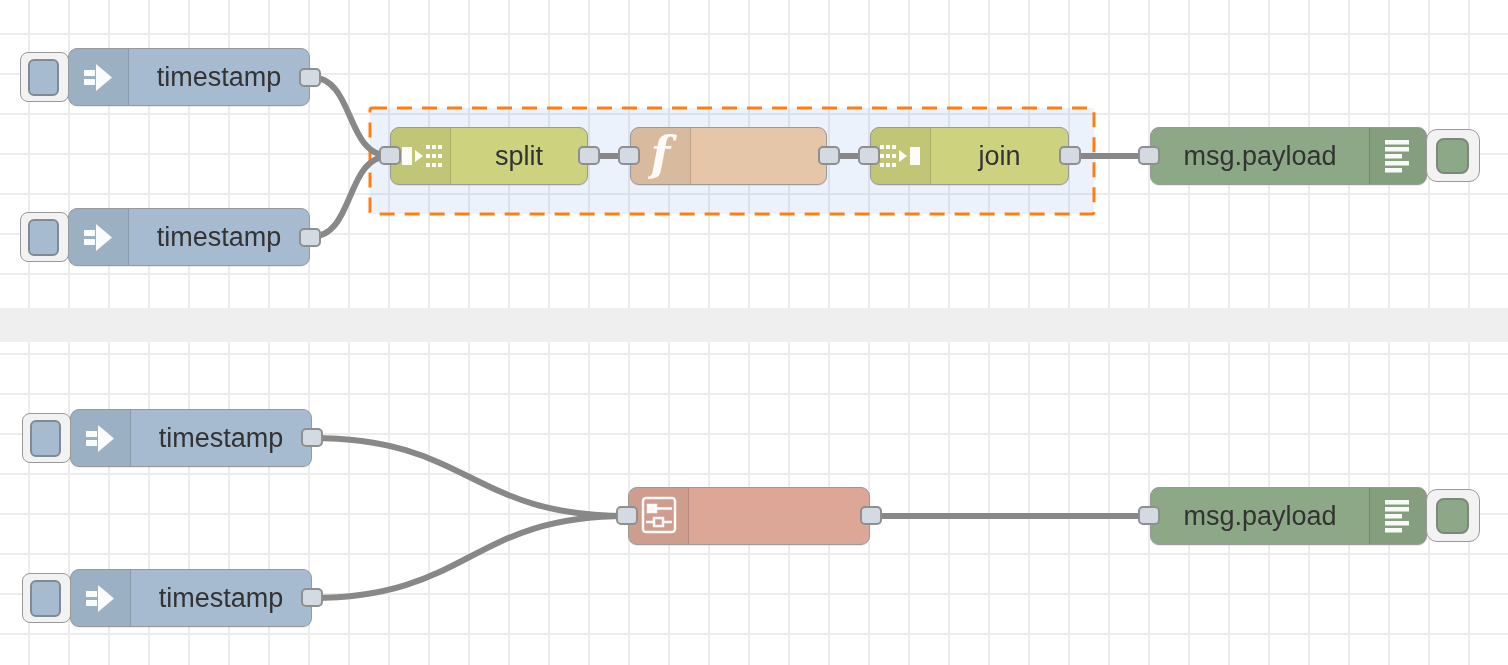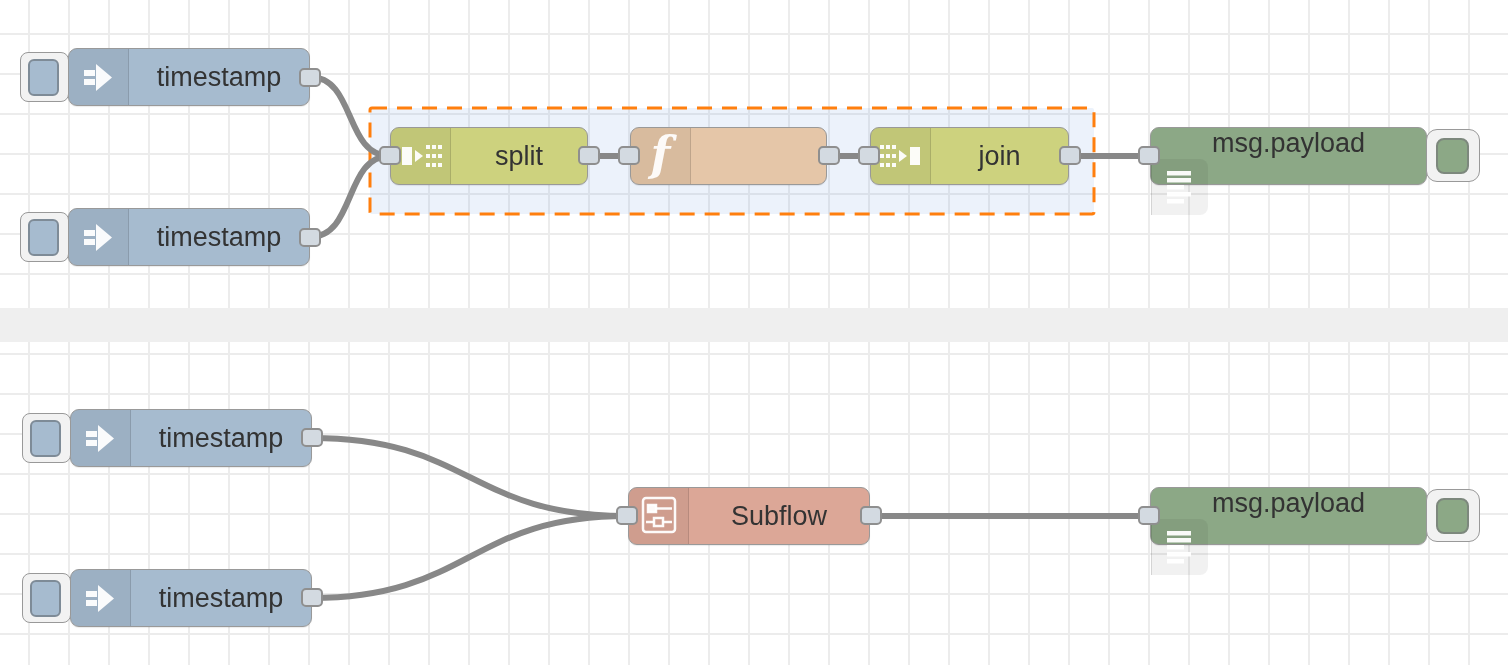--- a/index.html
+++ b/index.html
@@ -17,21 +17,21 @@
   svg.layer{position:absolute;left:0;top:0;}
   .node{
     position:absolute;height:58px;box-sizing:border-box;
     border:1.5px solid #999;border-radius:9px;
     display:flex;align-items:stretch;
     box-shadow:0 1px 1px rgba(0,0,0,0.08);
   }
   .c-inject{background:#a6bbcf;}
   .c-splitjoin{background:#cdd27e;}
   .c-function{background:#e5c6a8;}
-  .c-debug{background:#8ca886;flex-direction:column;}
+  .c-debug{background:#8ca886;}
   .c-subflow{background:#dca797;}
   .icon-area{
     width:59px;flex:0 0 59px;display:flex;align-items:center;justify-content:center;
     background:rgba(0,0,0,0.055);border-right:1.5px solid rgba(0,0,0,0.12);
     border-top-left-radius:8px;border-bottom-left-radius:8px;
   }
   .icon-area.right{
     border-right:none;border-left:1.5px solid rgba(0,0,0,0.12);
     border-radius:0 8px 8px 0;width:56px;flex-basis:56px;
   }
@@ -212,21 +212,20 @@
         <g stroke="rgba(255,255,255,0.95)" stroke-width="2.5" fill="none">
           <rect x="3" y="3" width="32" height="34" rx="3"></rect>
           <rect x="8" y="10" width="8" height="7" fill="rgba(255,255,255,0.95)"></rect>
           <line x1="16" y1="13.5" x2="32" y2="13.5"></line>
           <line x1="6" y1="27" x2="14" y2="27"></line>
           <rect x="14" y="23" width="9" height="8"></rect>
           <line x1="23" y1="27" x2="32" y2="27"></line>
         </g>
       </svg>
     </div>
-    <div class="label">Subflow</div>
   </div>
 
   <div class="node c-debug" style="left:1150px;top:487px;width:277px;">
     <div class="btn-outer debug-btn-outer"></div>
     <div class="btn-inner debug-btn-inner"></div>
     <div class="label">msg.payload</div>
     <div class="icon-area right">
       <svg class="wicon" width="28" height="36" viewBox="0 0 28 36">
         <g fill="rgba(255,255,255,0.95)">
           <rect x="1" y="2" width="24" height="4.5"></rect>

